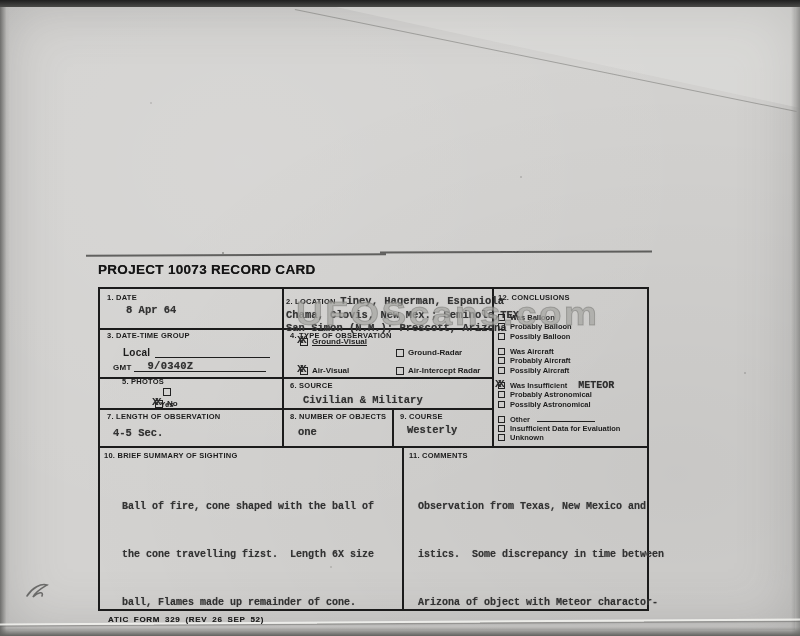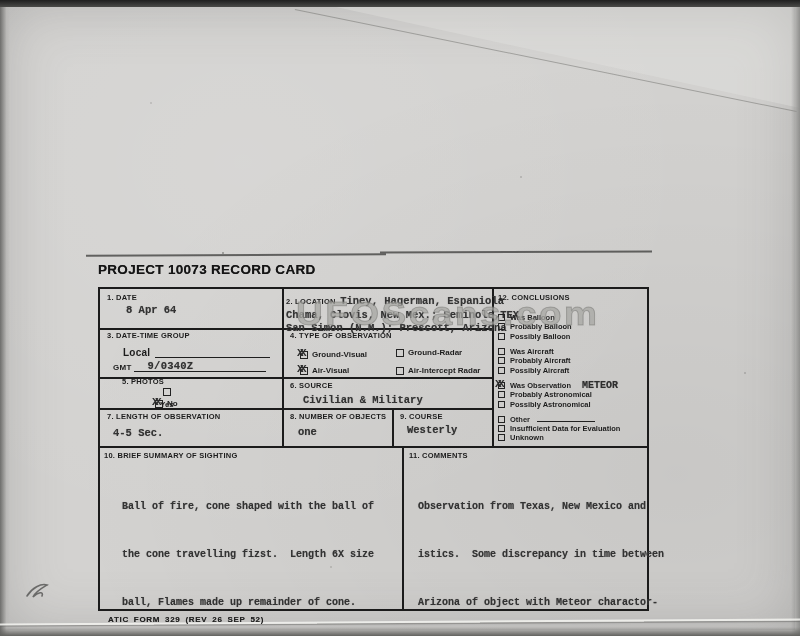--- a/index.html
+++ b/index.html
@@ -141,21 +141,21 @@
 
     <div class="flabel" style="left:7px;top:42px;">3. DATE-TIME GROUP</div>
     <div class="flabel" style="left:23px;top:57px;font-size:10px;">
       <span>Local</span><span class="fill-line blank-local"></span>
     </div>
     <div class="flabel" style="left:13px;top:71px;font-size:8px;">
       <span>GMT</span><span class="fill-line blank-gmt"><span class="gmt-val">9/0340Z</span></span>
     </div>
 
     <div class="flabel" style="left:190px;top:42px;">4. TYPE OF OBSERVATION</div>
-    <div class="opt" style="left:200px;top:61px;" data-checked="true">
+    <div class="opt" style="left:200px;top:48px;text-decoration:underline;" data-checked="true">
       <span class="cbx"></span>
         <span>Ground-Visual</span>
     </div>
     <div class="opt" style="left:296px;top:59px;" data-checked="false">
       <span class="cbx"></span>
         <span>Ground-Radar</span>
     </div>
     <div class="opt" style="left:200px;top:77px;" data-checked="true">
       <span class="cbx"></span>
         <span>Air-Visual</span>
@@ -213,21 +213,21 @@
             <span>Probably Aircraft</span>
           </div>
         <div class="citem" data-checked="false">
             <span class="cbx"></span>
             <span>Possibly Aircraft</span>
           </div>
       </div>
       <div class="cgroup">
         <div class="citem" data-checked="true">
             <span class="cbx"></span>
-            <span>Was Observation</span>
+            <span>Was Insufficient</span>
             <span class="typed-note">METEOR</span>
           </div>
         <div class="citem" data-checked="false">
             <span class="cbx"></span>
             <span>Probably Astronomical</span>
           </div>
         <div class="citem" data-checked="false">
             <span class="cbx"></span>
             <span>Possibly Astronomical</span>
           </div>

